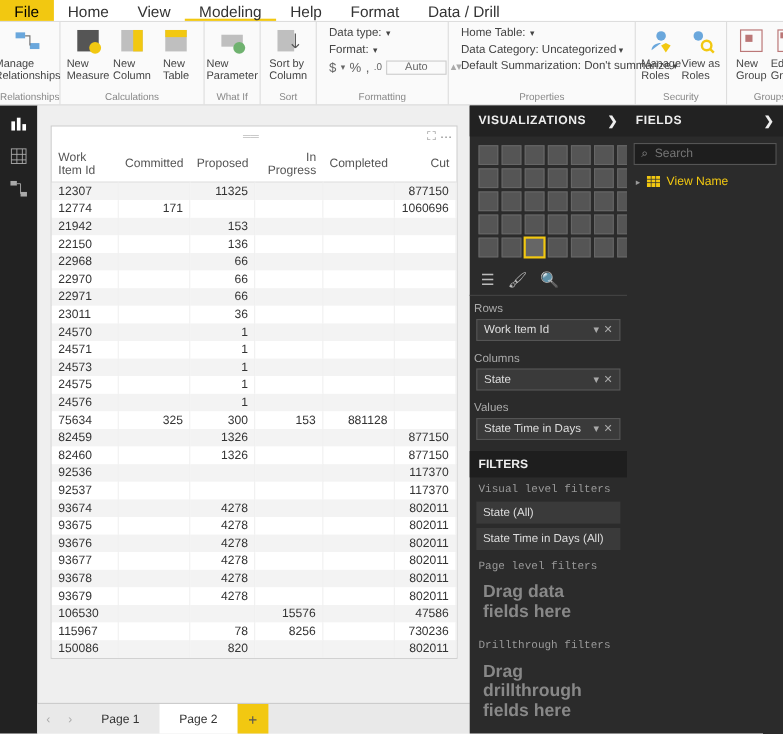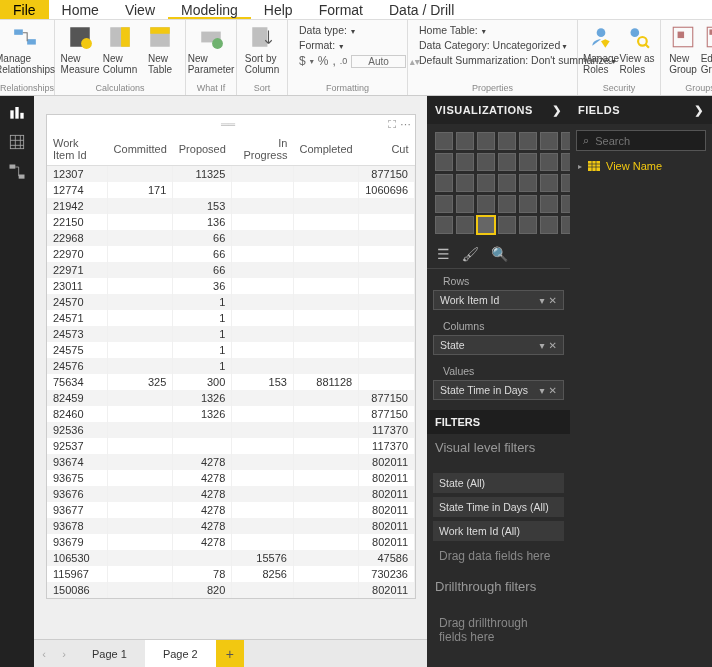--- a/index.html
+++ b/index.html
@@ -55,28 +55,28 @@
   .pane-head { background: #222; height: 28px; display: flex; align-items: center; padding: 0 8px; font-size: 11px; font-weight: 600; letter-spacing: .5px; color: #eee; justify-content: space-between; }
   .pane-head .chev { font-size: 11px; }
 
   .viz-gallery { display: grid; grid-template-columns: repeat(7, 18px); gap: 3px 3px; padding: 8px; }
   .viz-ic { width: 18px; height: 18px; background: #555; border: 1px solid #666; cursor: pointer; }
   .viz-ic.sel { outline: 2px solid #F2C811; outline-offset: -1px; background: #666; }
 
   .viz-tabs { display: flex; gap: 12px; padding: 4px 10px 6px; color: #bbb; font-size: 14px; border-bottom: 1px solid #444; }
   .viz-tabs .t { cursor: pointer; }
 
-  .well-label { font-size: 10.5px; color: #aaa; padding: 6px 16px 3px; }
+  .well-label { font-size: 10.5px; color: #aaa; padding: 6px 4px 3px; }
   .well { margin: 0 6px 4px; background: #3a3a3a; border: 1px solid #555; display: flex; align-items: center; padding: 3px 6px; font-size: 10.5px; color: #ddd; position: relative; }
   .well .wx { margin-left: auto; color: #aaa; font-size: 10px; display: flex; gap: 4px; }
 
   .filters-head { background: #1e1e1e; margin-top: 6px; padding: 6px 8px; font-size: 11px; font-weight: 600; color: #eee; }
-  .flabel { font-size: 13px; color: #999; padding: 6px 8px 18px; }
+  .flabel { font-size: 10px; color: #999; padding: 6px 8px 5px; font-family: Liberation Mono, monospace; }
   .fchip { margin: 0 6px 4px; background: #3a3a3a; padding: 4px 6px; font-size: 10.5px; color: #ddd; }
-  .fempty { margin: 0 6px 6px; padding: 4px 6px; font-size: 12px; color: #888; }
+  .fempty { margin: 0 6px 6px; padding: 4px 6px; font-size: 16px; color: #888; font-weight: bold; }
 
   .search { margin: 6px; display: flex; align-items: center; background: #1e1e1e; border: 1px solid #555; padding: 3px 6px; gap: 6px; }
   .search input { flex: 1; background: transparent; border: none; color: #ccc; font-size: 11px; outline: none; }
   .field-item { display: flex; align-items: center; gap: 6px; padding: 3px 8px; font-size: 11px; color: #F2C811; cursor: pointer; }
   .field-item .tri { font-size: 8px; color: #999; }
   .field-item .tbl-ic { width: 12px; height: 10px; display: inline-block; }
 
   
   svg { display: block; }
 </style>
@@ -595,21 +595,21 @@
       <span class="wx">
           <span>▾</span>
           <span>✕</span>
         </span>
     </div>
 
     <div class="filters-head">FILTERS</div>
     <div class="flabel">Visual level filters</div>
     <div class="fchip">State  (All)</div>
     <div class="fchip">State Time in Days  (All)</div>
-    <div class="fchip">Work Item Id  (All)</div>
+    <div class="flabel">Page level filters</div>
     <div class="fempty">Drag data fields here</div>
     <div class="flabel">Drillthrough filters</div>
     <div class="fempty">Drag drillthrough fields here</div>
   </div>
 
   <div class="pane fields">
     <div class="pane-head">
       <span>FIELDS</span>
       <span class="chev">❯</span>
     </div>

